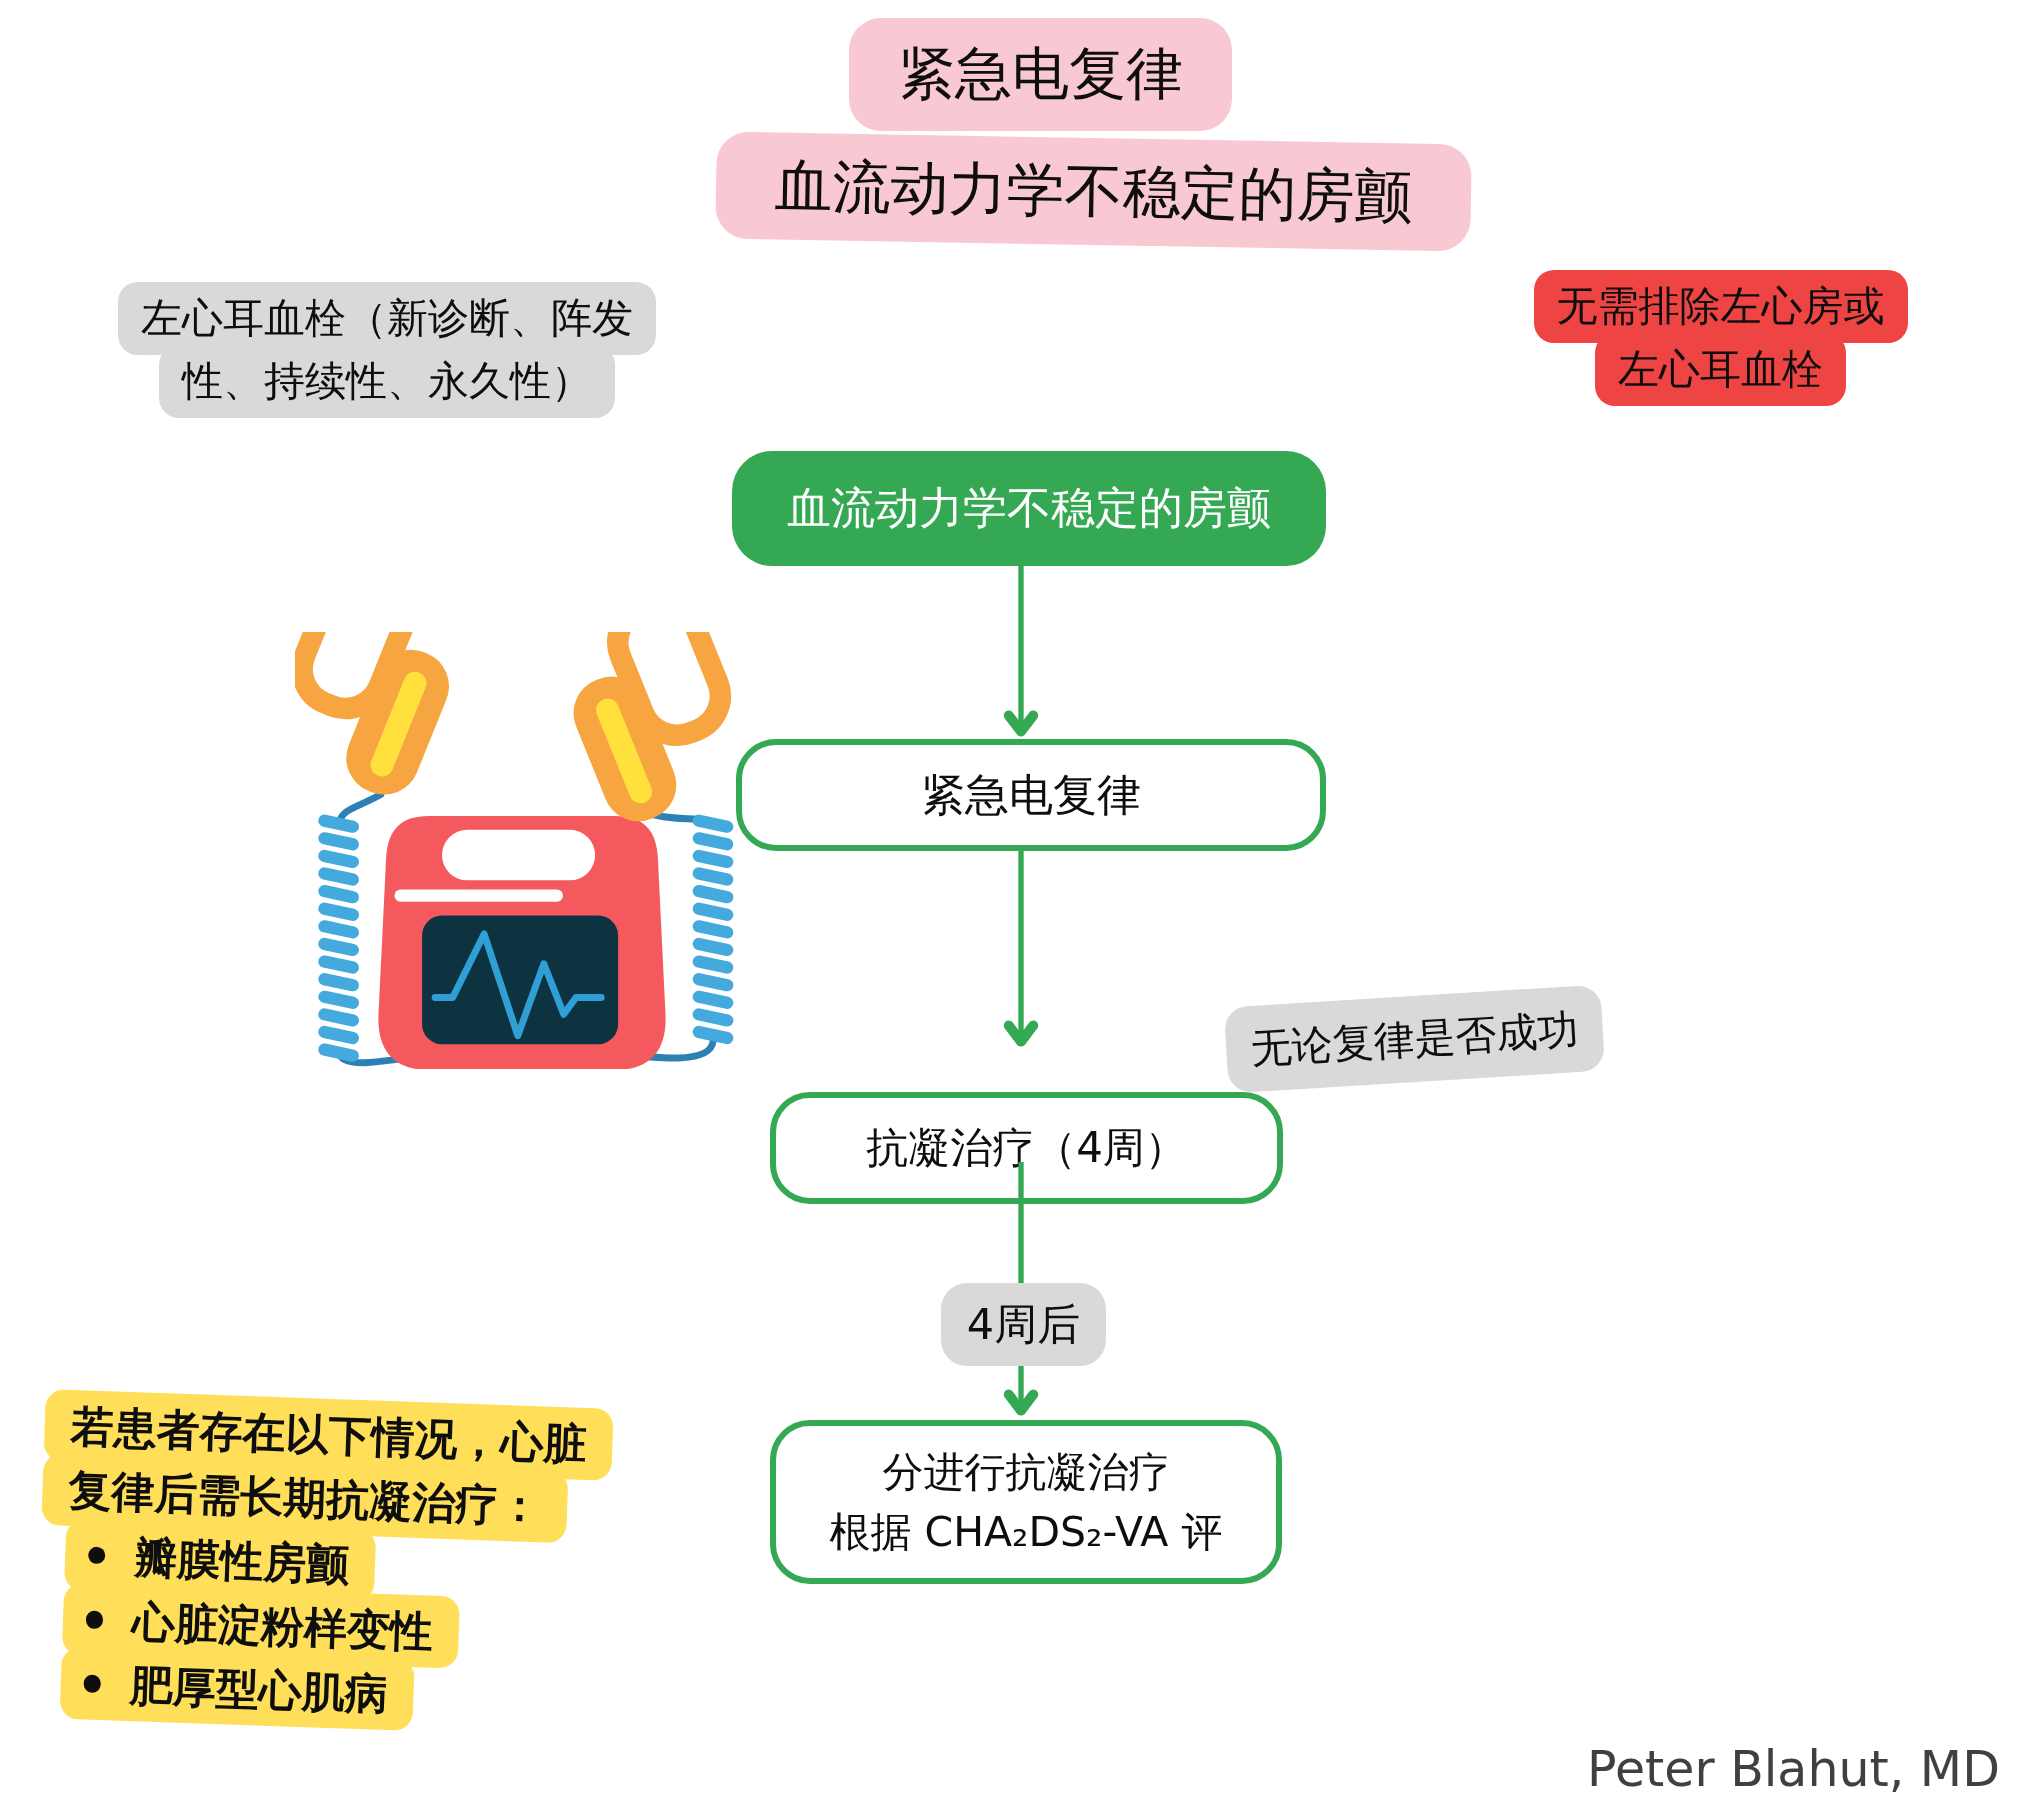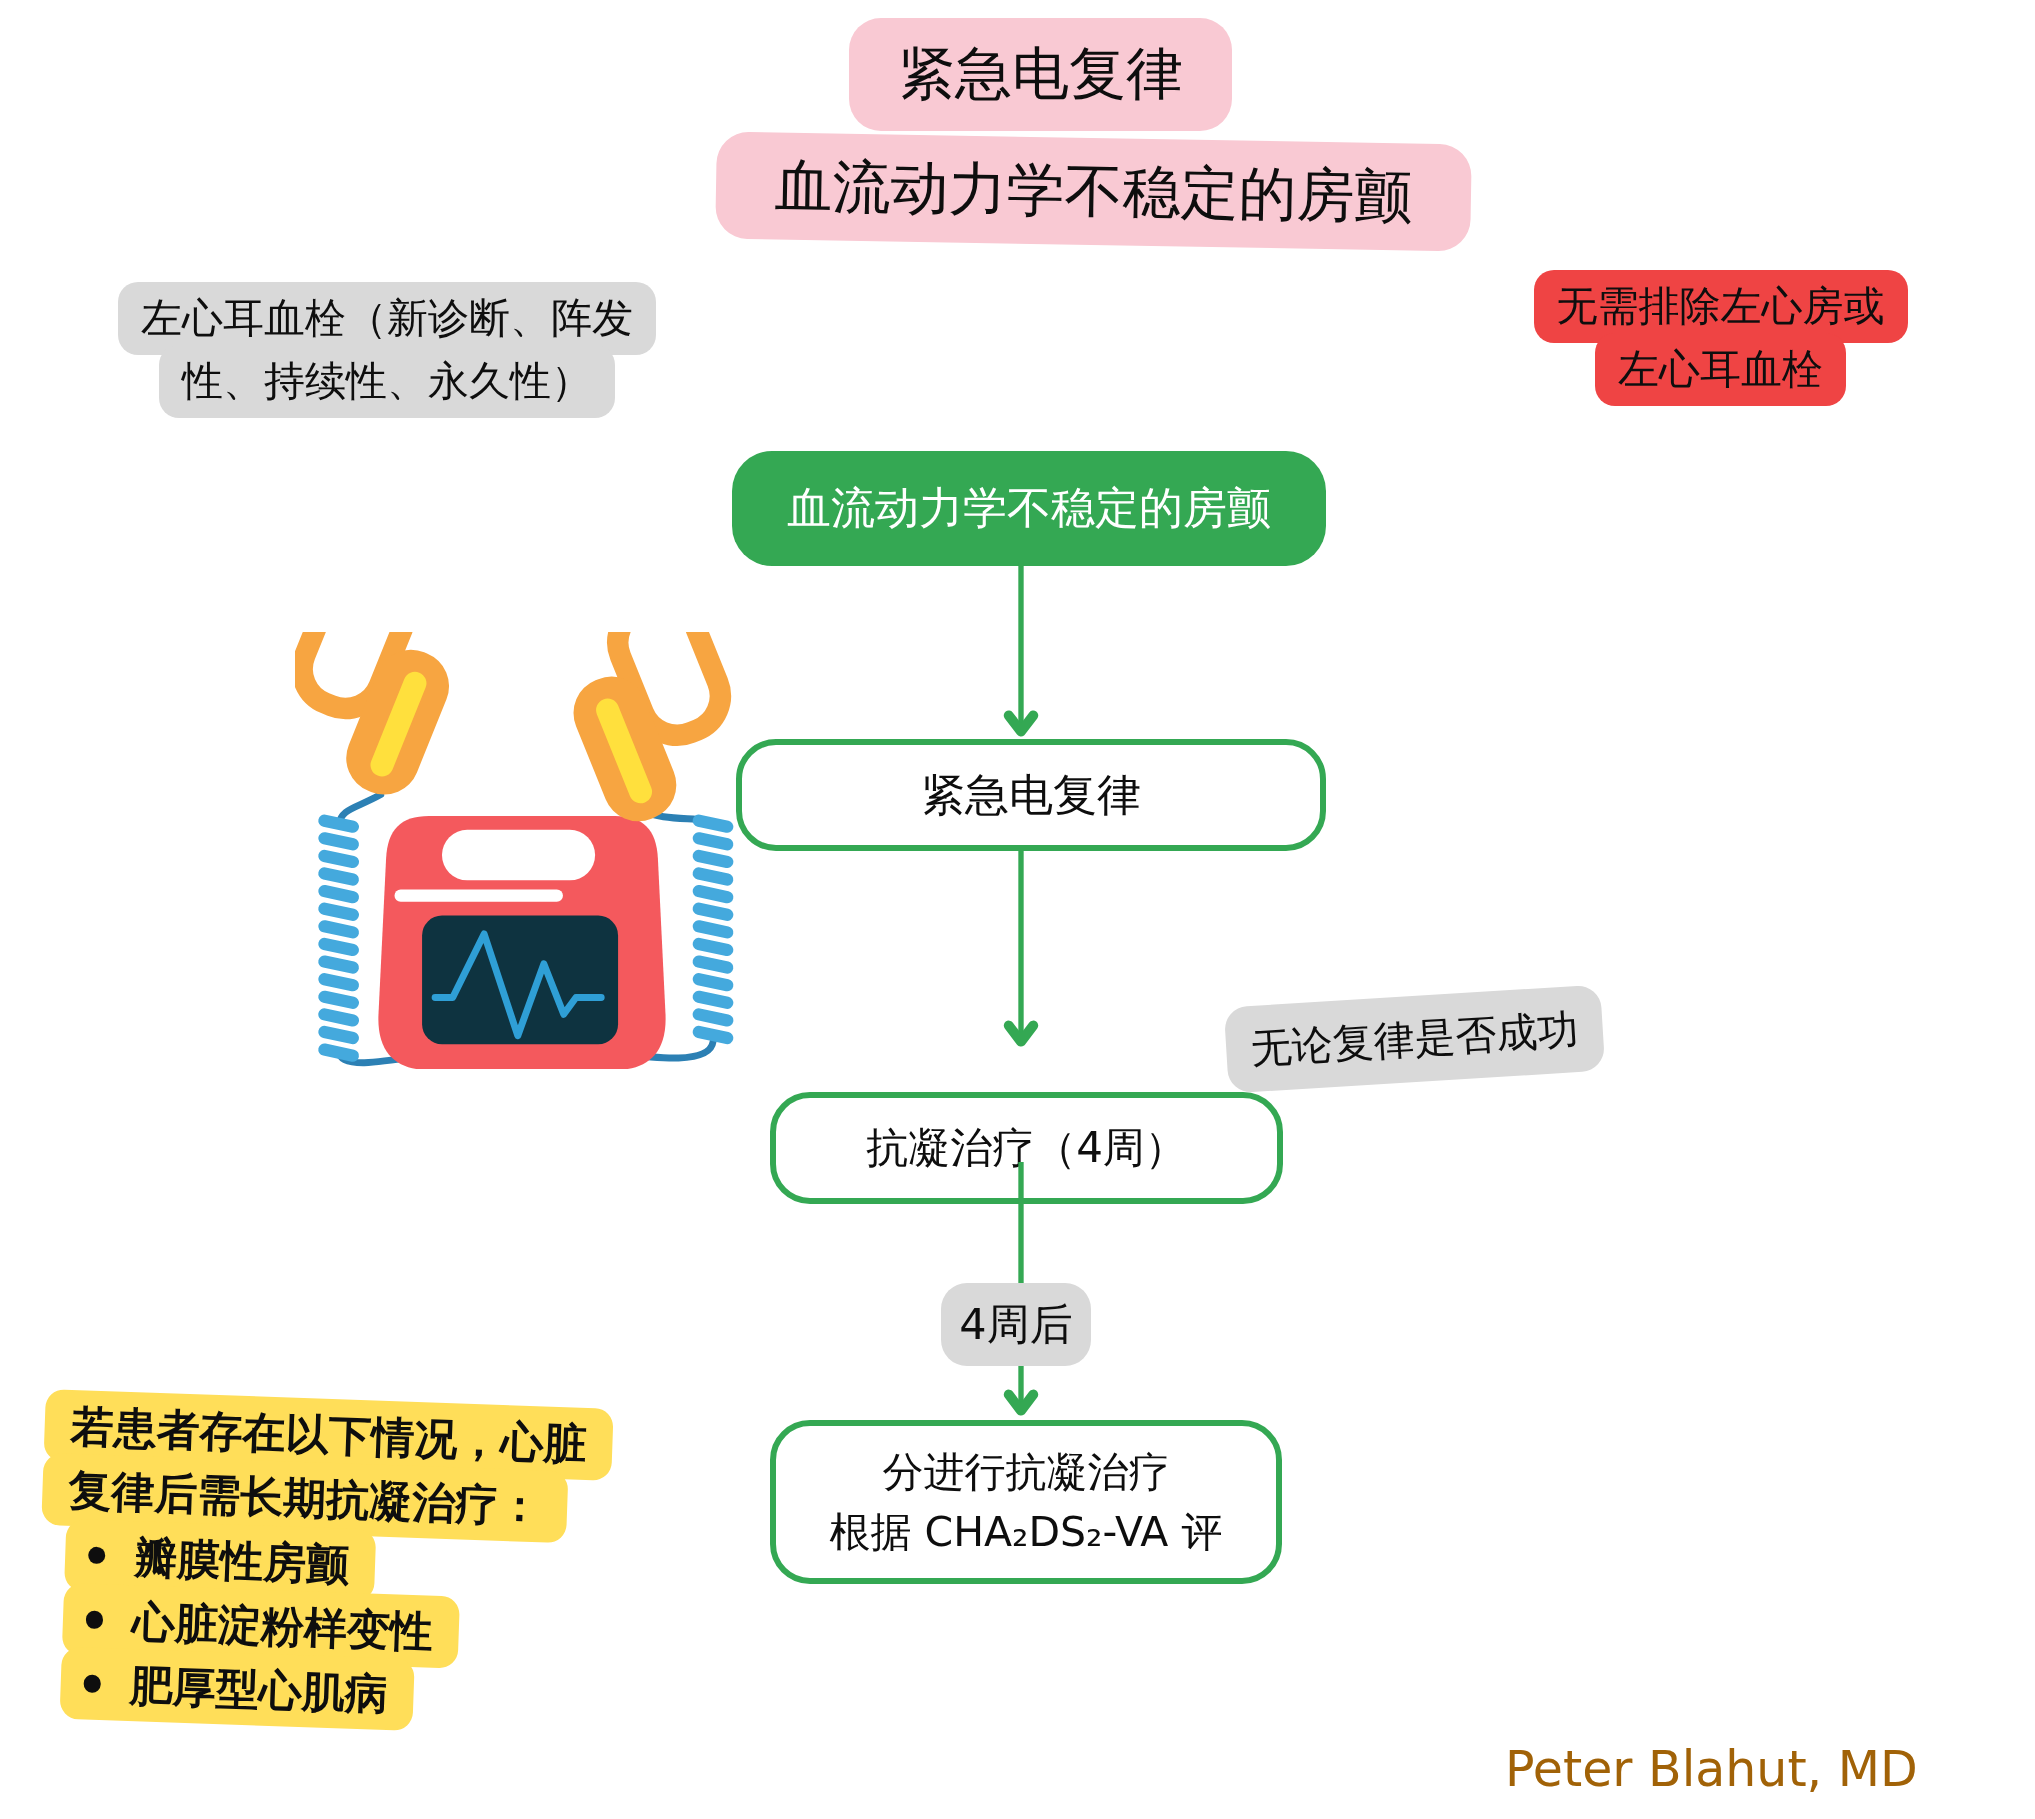--- a/index.html
+++ b/index.html
@@ -41,21 +41,21 @@
   .box3{left:770px;top:1092px;width:501px;height:100px;font-size:42px;}
   .box4{left:770px;top:1420px;width:500px;height:152px;font-size:41px;line-height:60px;}
 
   
   .badge-success{
     left:1226px;top:996px;width:377px;height:86px;background:#d9d9d9;
     border-radius:23px;font-size:41px;font-weight:500;
     transform:rotate(-3.5deg);z-index:6;
   }
   .badge-4weeks{
-    left:941px;top:1283px;width:150px;height:83px;background:#d9d9d9;
+    left:941px;top:1283px;width:165px;height:83px;background:#d9d9d9;
     border-radius:26px;font-size:43px;font-weight:500;z-index:6;
   }
 
   
   .arrow{left:998px;width:46px;z-index:2;}
   .arrow svg{display:block;}
   .arrow1{top:562px;height:175px;}
   .arrow2{top:851px;height:196px;}
   .arrow3{top:1162px;height:254px;}
 
@@ -70,22 +70,22 @@
     display:inline-block;background:#ffde59;border-radius:18.4px;padding:10px 26px;
   }
   .bullet-row{margin-left:24.5px;}
   .bullet-row .lt-hl{display:inline-flex;align-items:center;padding-left:23px;}
   .dot{
     width:17.6px;height:17.6px;border-radius:50%;background:#0e0e0e;
     margin-right:29px;flex:0 0 auto;
   }
 
   .credit{
-    left:1505px;top:1741px;width:429px;font-size:49px;font-weight:400;
-    text-align:left;color:#a16207;
+    left:1579px;top:1741px;width:429px;font-size:49px;font-weight:400;
+    text-align:center;color:#404040;
   }
 
   .defib{left:295px;top:632px;width:467px;height:437px;}
 </style>
 </head>
 <body>
 
 <div class="abs center-flex title1">
   <span>紧急电复律</span>
 </div>

